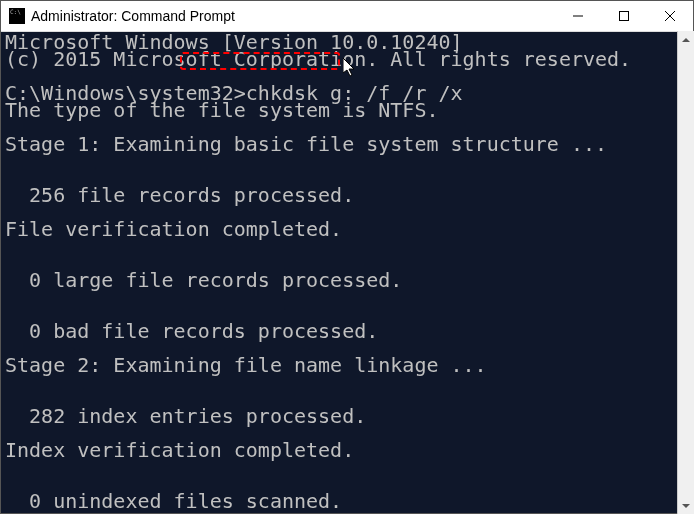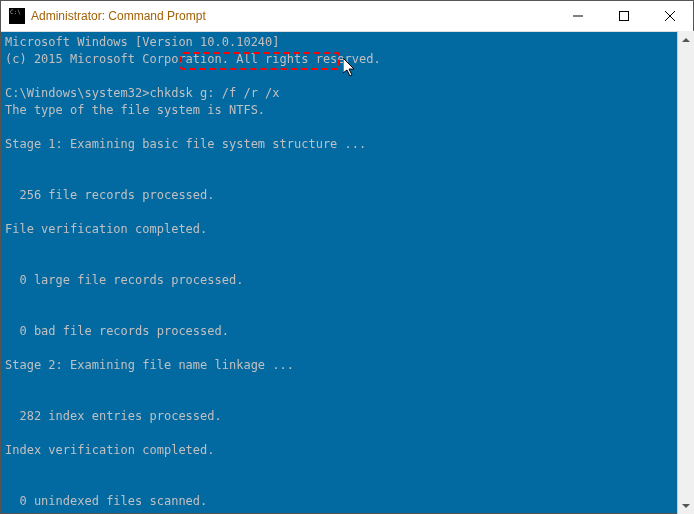--- a/index.html
+++ b/index.html
@@ -41,45 +41,45 @@
   }
   .app-icon::before {
     content: "C:\\";
     position: absolute;
     left: 1px;
     top: 1px;
     font-size: 6px;
     line-height: 6px;
   }
   .title-text {
-    font-size: 12px;
-    color: #a16207;
+    font-size: 14px;
+    color: #000000;
     flex: 1;
   }
   .win-controls {
     display: flex;
     height: 100%;
   }
   .win-btn {
     width: 46px;
     height: 100%;
     display: flex;
     align-items: center;
     justify-content: center;
     font-family: "Segoe UI Symbol", sans-serif;
     font-size: 10px;
     color: #000;
   }
   .win-btn svg { pointer-events: none; }
   .terminal {
     flex: 1;
-    background: #0369a1;
+    background: #0f172a;
     color: #c0c0c0;
     font-family: Consolas, "Lucida Console", monospace;
-    font-size: 12px;
+    font-size: 20px;
     line-height: 17px;
     padding: 2px 4px;
     overflow: hidden;
     white-space: pre;
     position: relative;
   }
   .highlight-box {
     position: absolute;
     border: 2px dashed #ff0000;
     border-radius: 3px;

